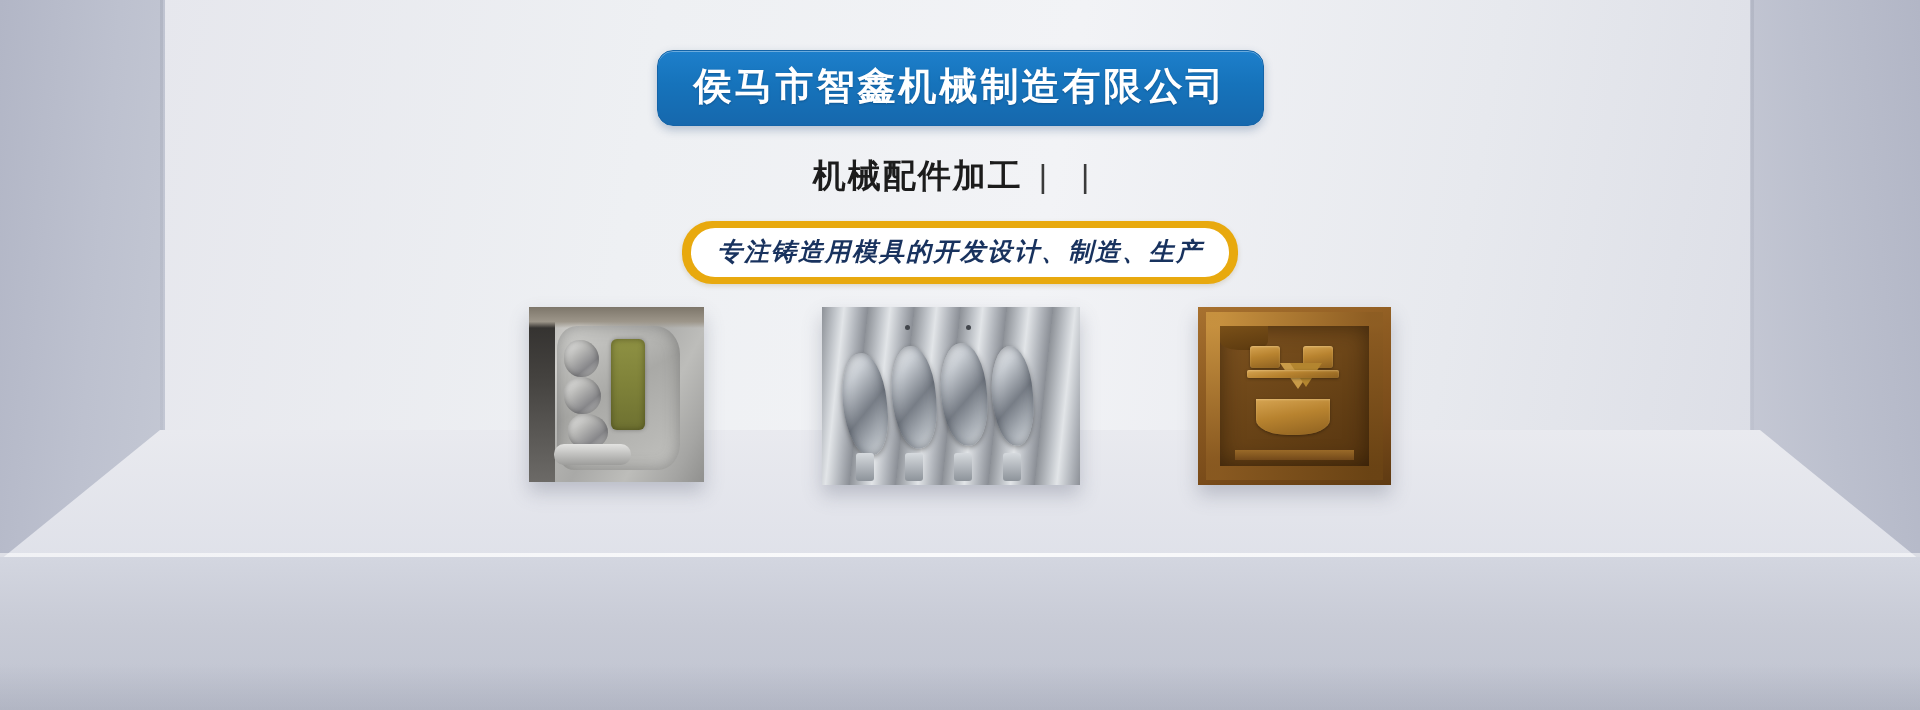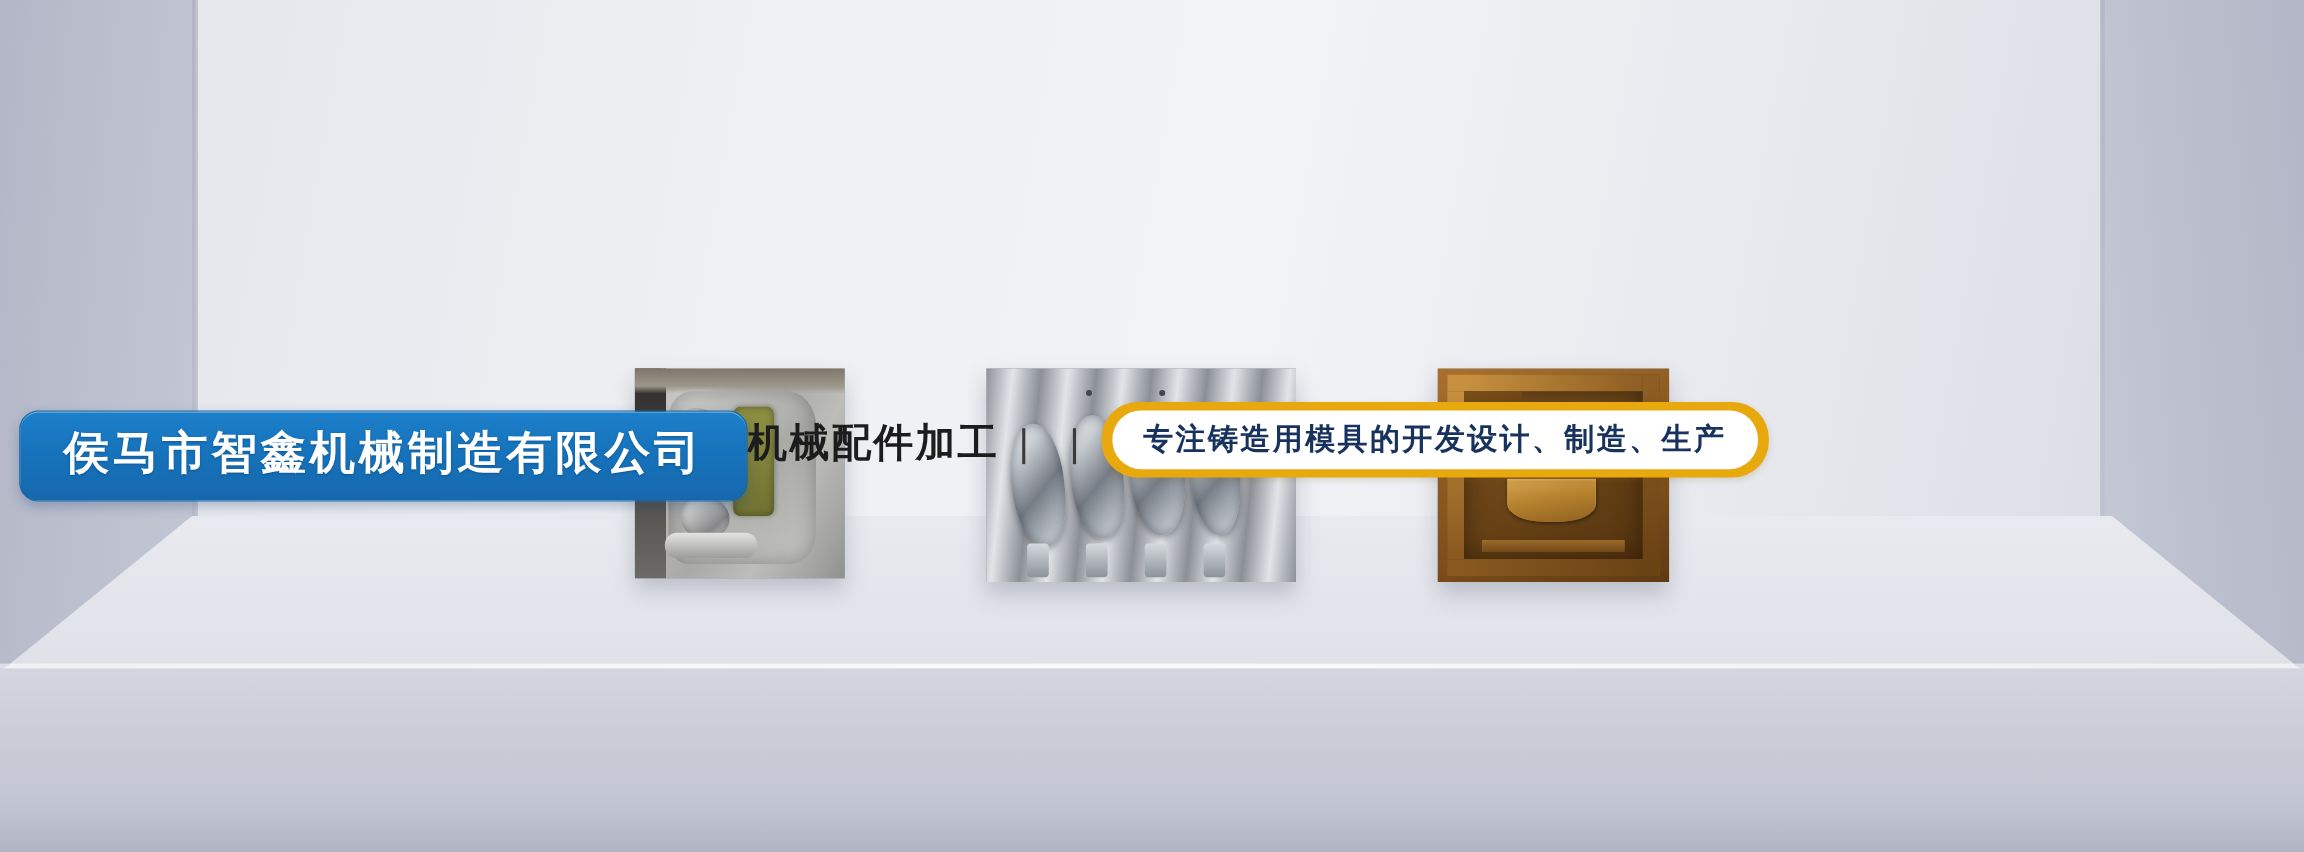--- a/index.html
+++ b/index.html
@@ -73,21 +73,21 @@
   }
   
   .floor-shadow {
     position: absolute; left: 0; bottom: 0; width: 1920px; height: 46px;
     background: linear-gradient(180deg, rgba(150,154,170,0) 0%, rgba(146,150,166,.30) 100%);
   }
 
   
   .content {
     position: absolute; inset: 0;
-    display: flex; flex-direction: row; align-items: center; padding-left: 16px;
+    display: flex; flex-direction: column; align-items: center;
   }
 
   
   .title-wrap { margin-top: 50px; }
   .title-pill {
     position: relative;
     display: inline-flex; align-items: center; justify-content: center;
     padding: 12px 36px 14px;
     border-radius: 16px;
     background: linear-gradient(180deg,#1d7fcb 0%, #1673bb 45%, #1668ad 100%);
@@ -124,20 +124,21 @@
   }
 
   
   .tagline-wrap { margin-top: 22px; }
   .tagline-pill {
     display: inline-flex; align-items: center; 
     padding: 7px 9px;
     border-radius: 30px;
     background: #e8a90e;
     box-shadow: 0 2px 5px rgba(120,90,10,.18);
+    font-style: italic;
   }
   .tagline-inner {
     background: #ffffff;
     border-radius: 24px;
     padding: 7px 26px 9px;
   }
   .tagline-text {
     color: #18325e;
     font-size: 25px;
     font-weight: 600;

